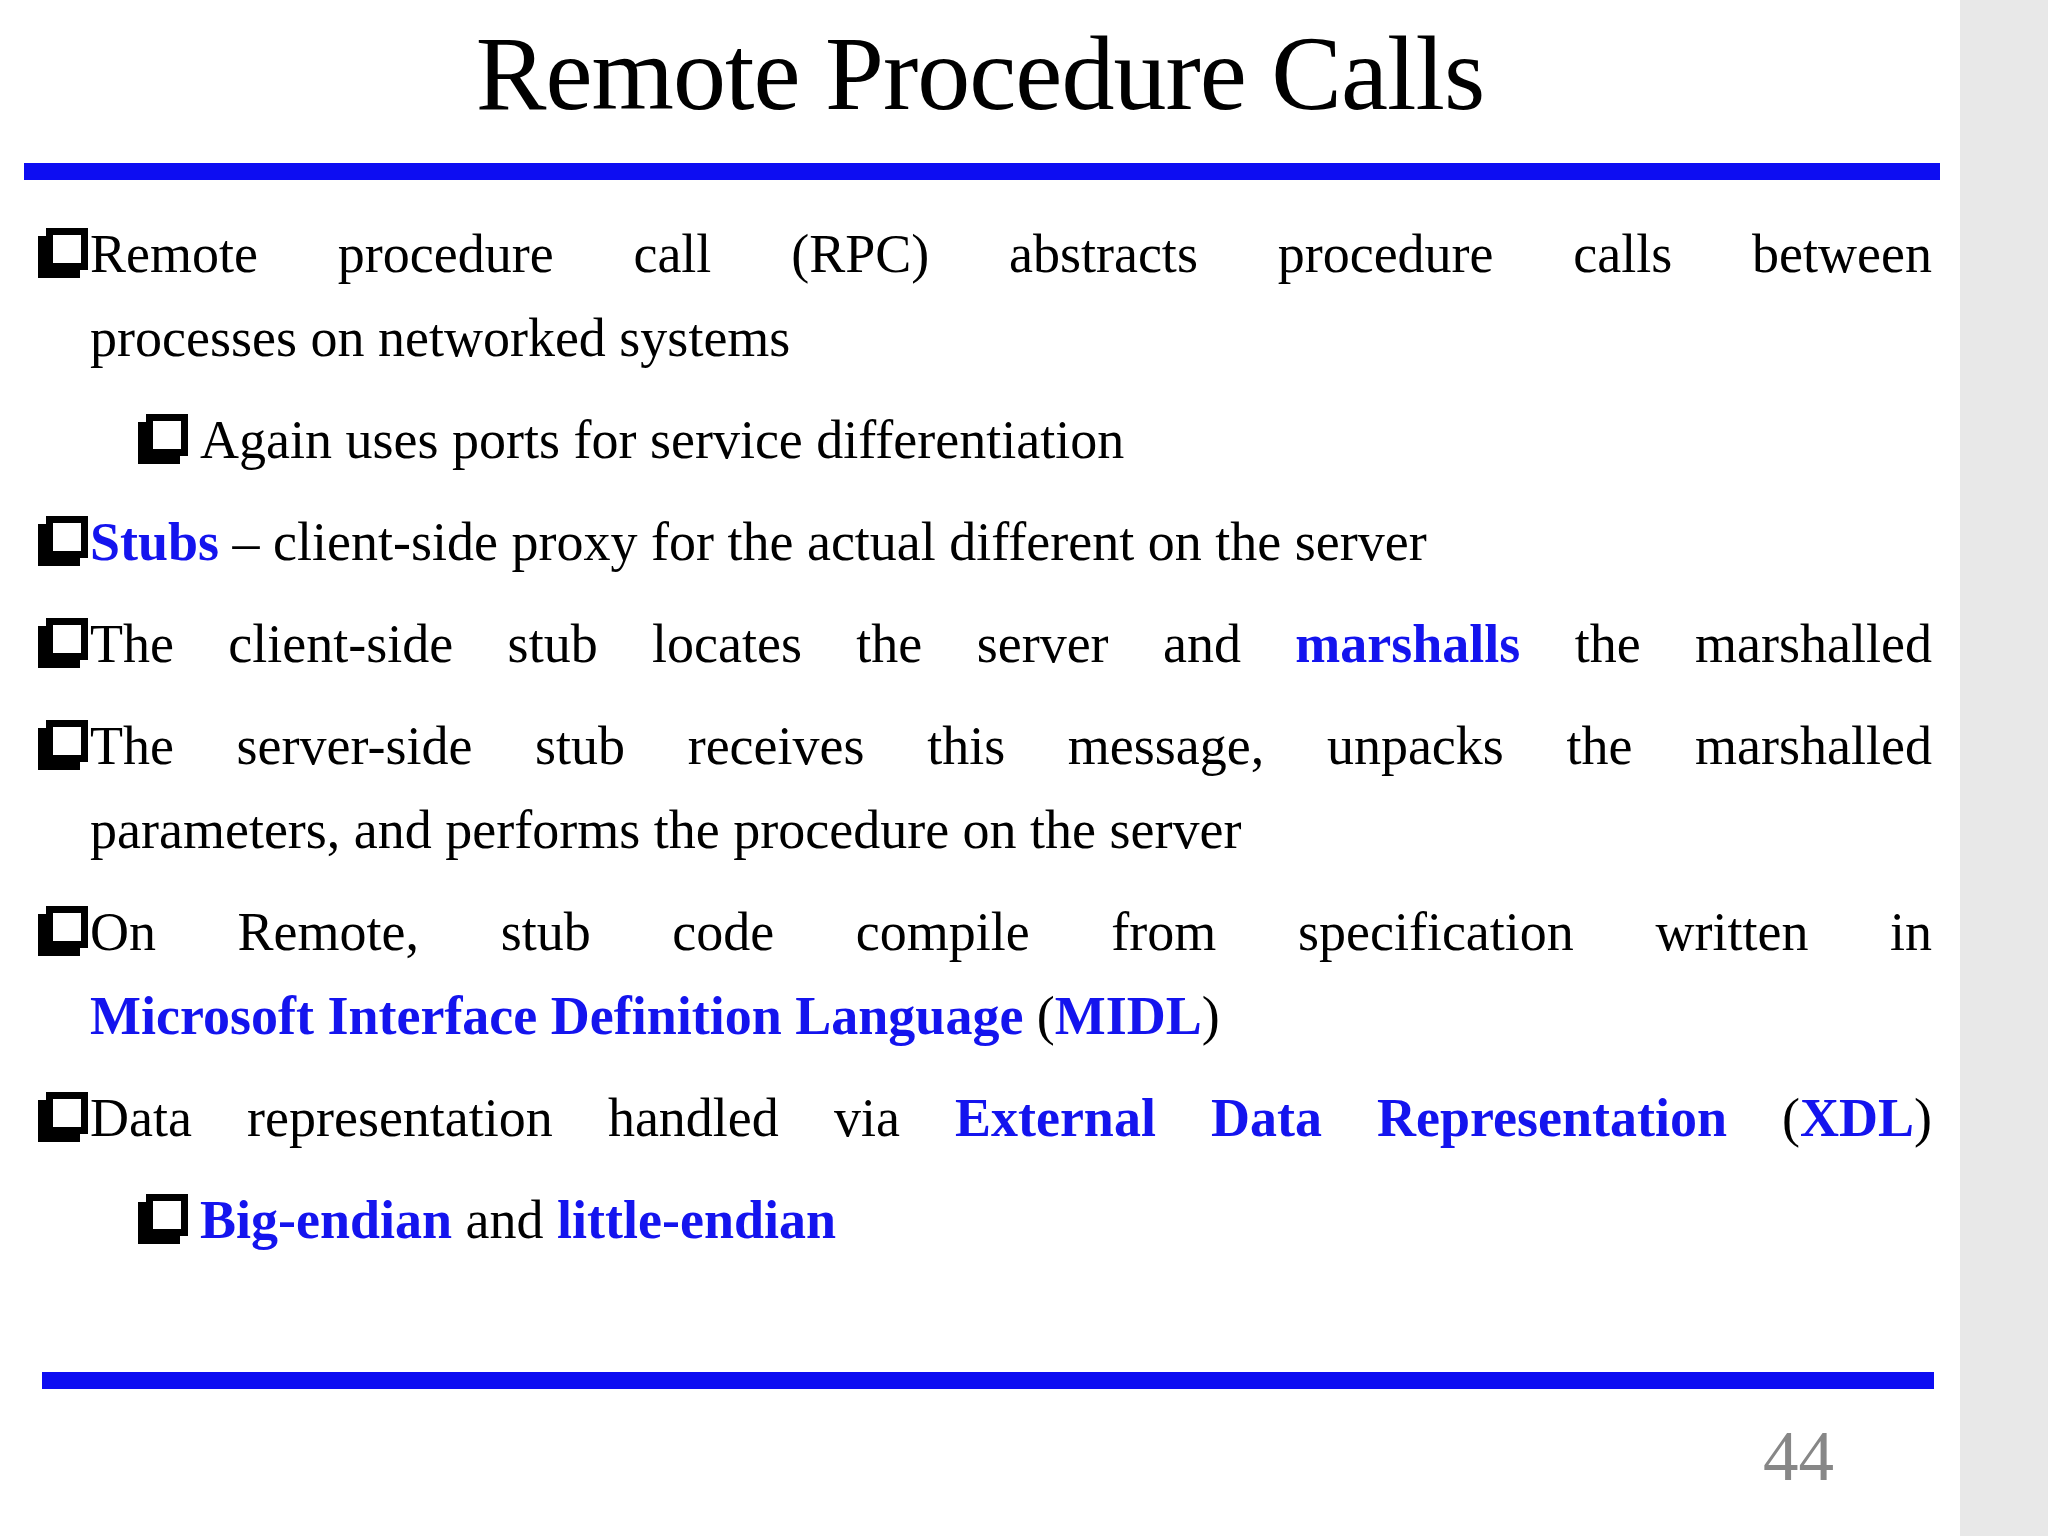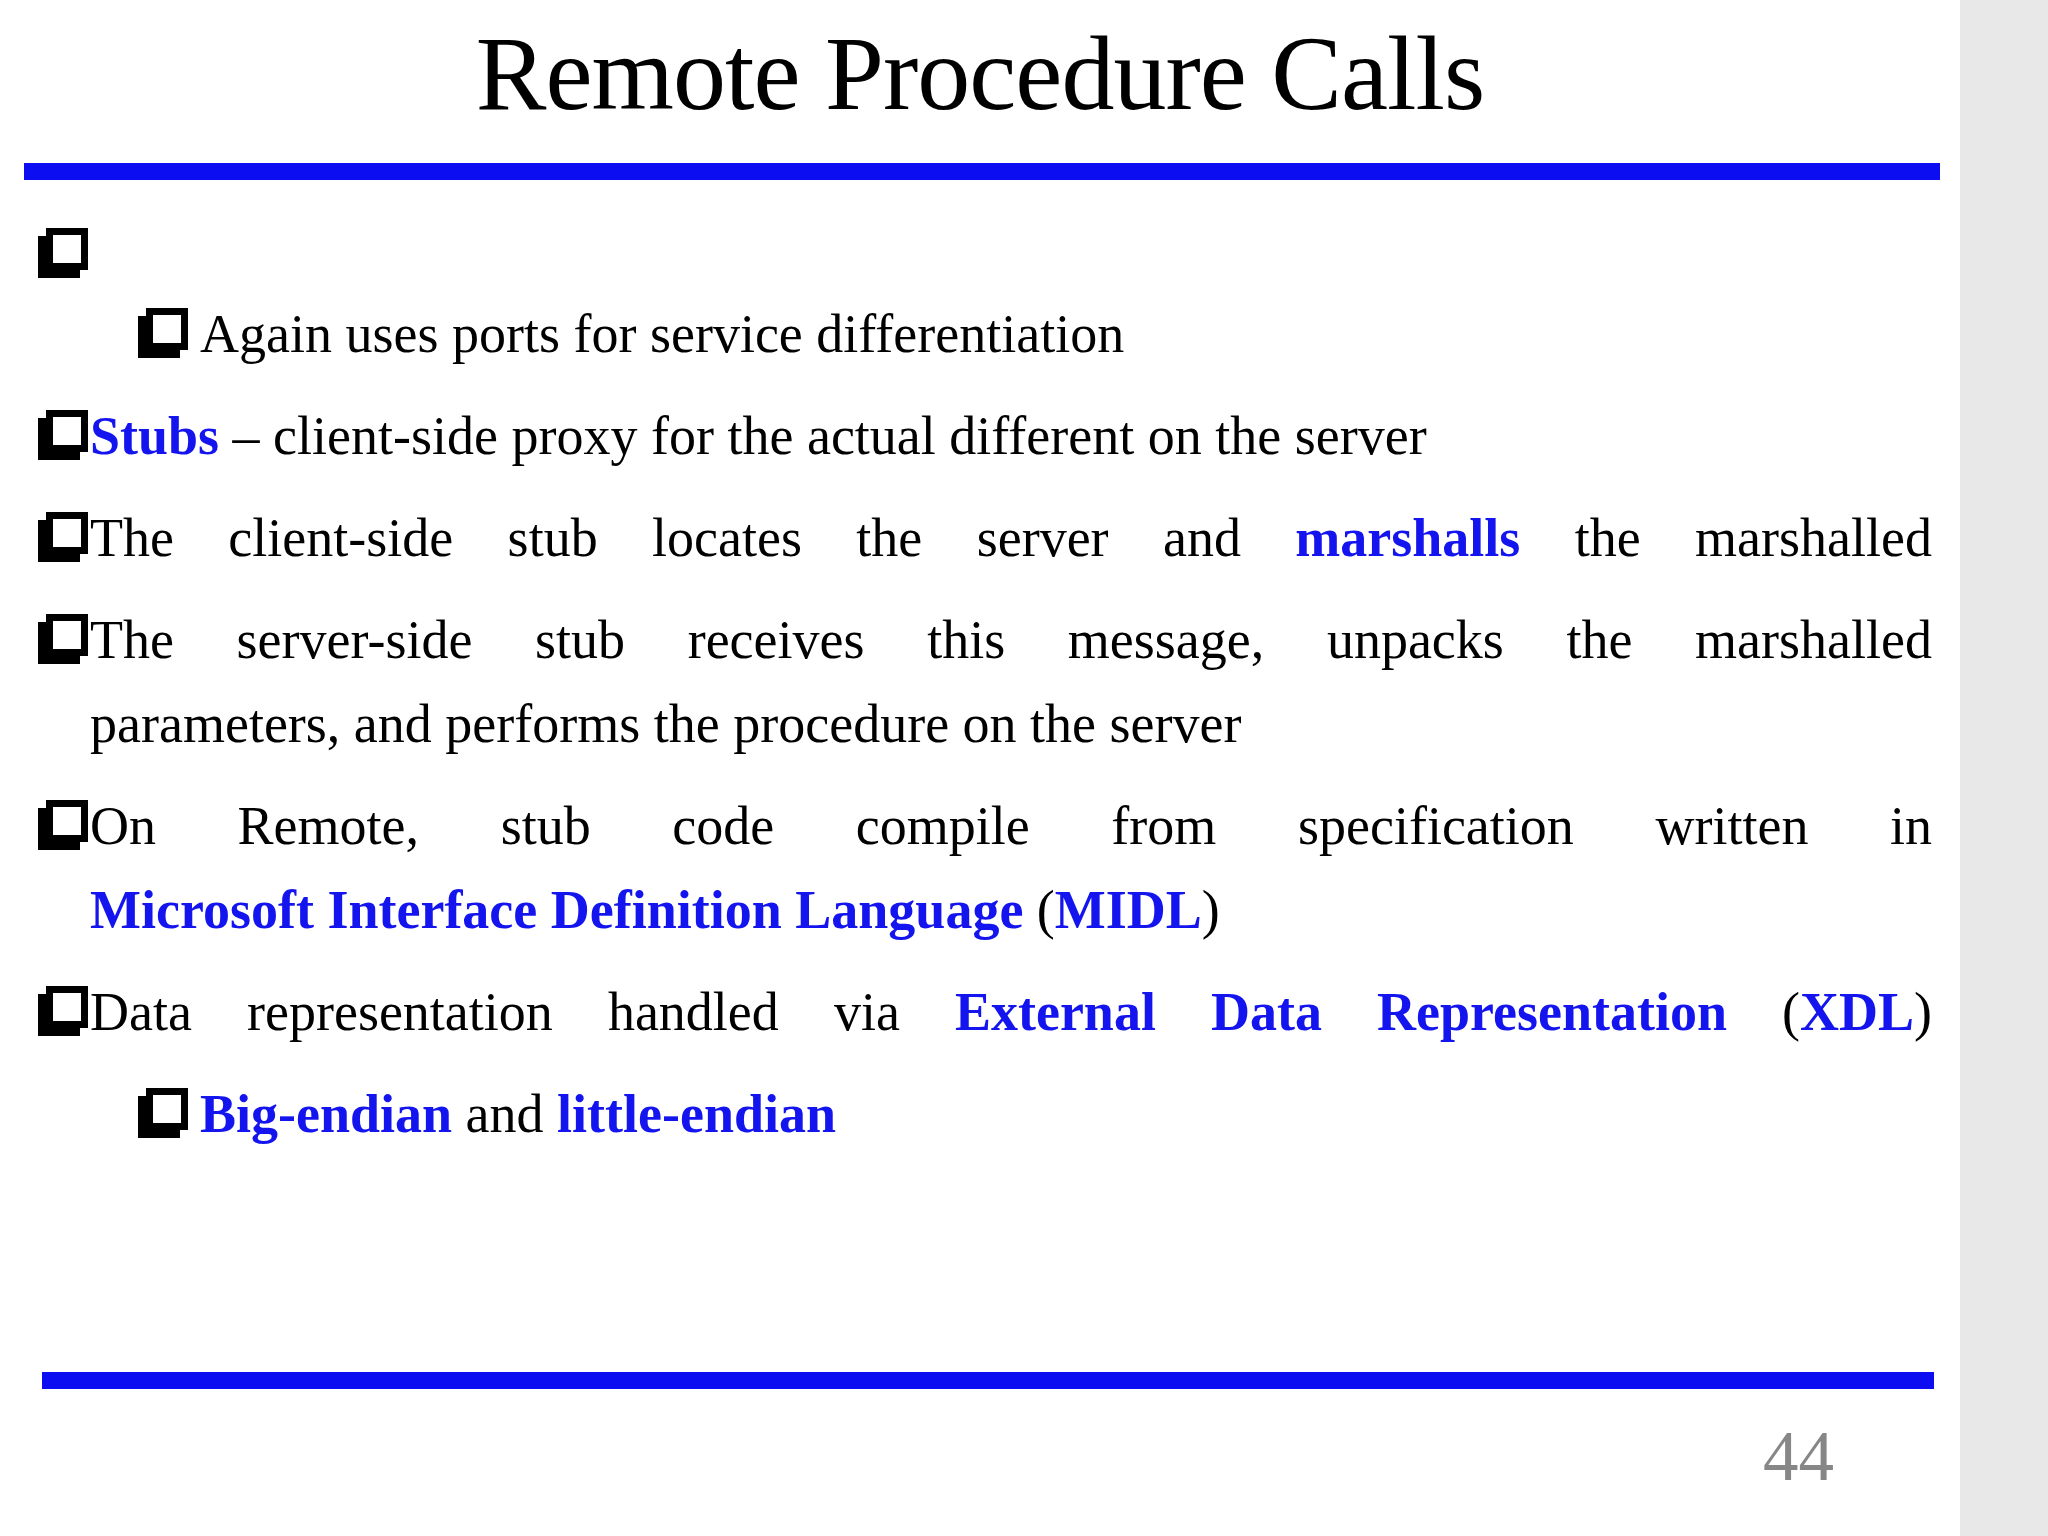--- a/index.html
+++ b/index.html
@@ -68,20 +68,22 @@
 
   <div class="slide-title">Remote Procedure Calls</div>
 
   <div class="rule rule-top"></div>
 
   <div class="body">
 
     <div class="para l1">
       <span class="bcol"><span class="sq"></span></span>
       <div class="tcol">
+        <div class="line fill"><span>Remote procedure call (RPC) abstracts procedure calls between</span></div>
+        <div class="line"><span>processes on networked systems</span></div>
       </div>
     </div>
 
     <div class="para l2">
       <span class="bcol"><span class="sq"></span></span>
       <div class="tcol">
         <div class="line"><span>Again uses ports for service differentiation</span></div>
       </div>
     </div>
 

